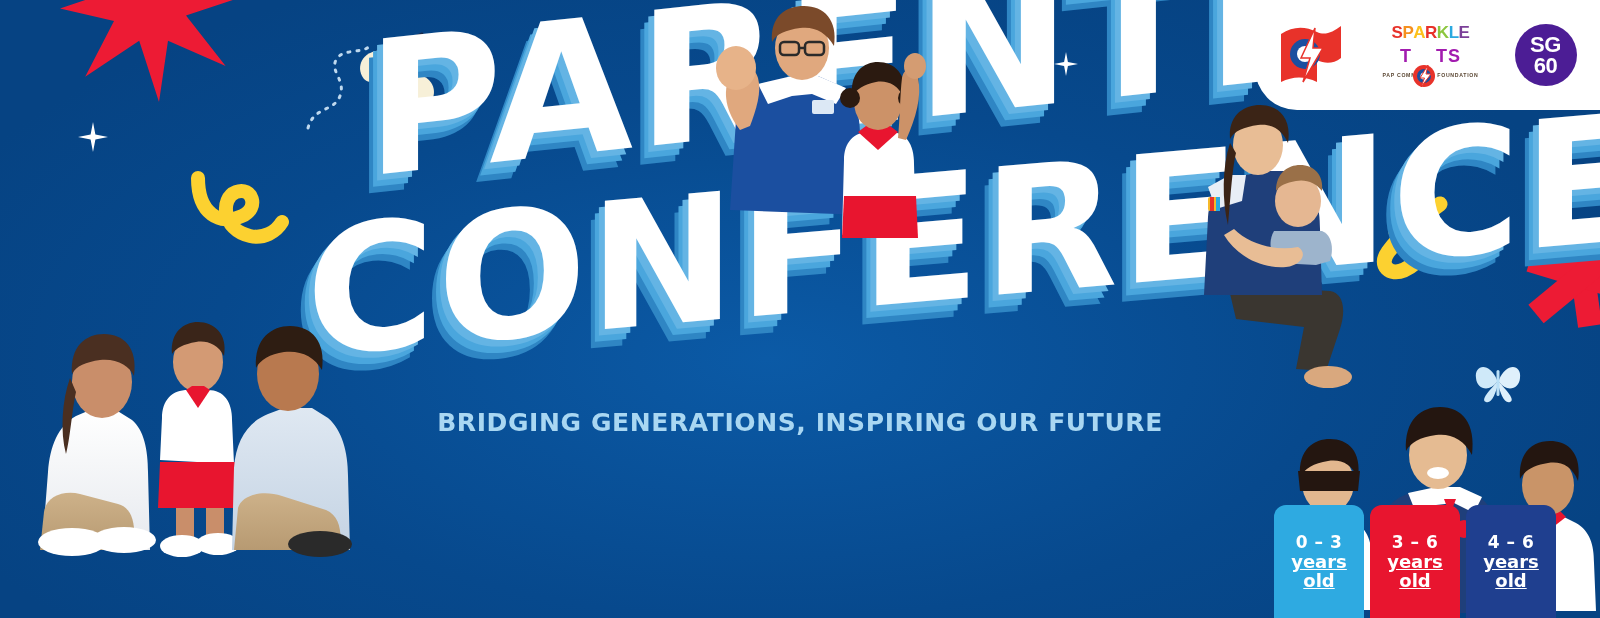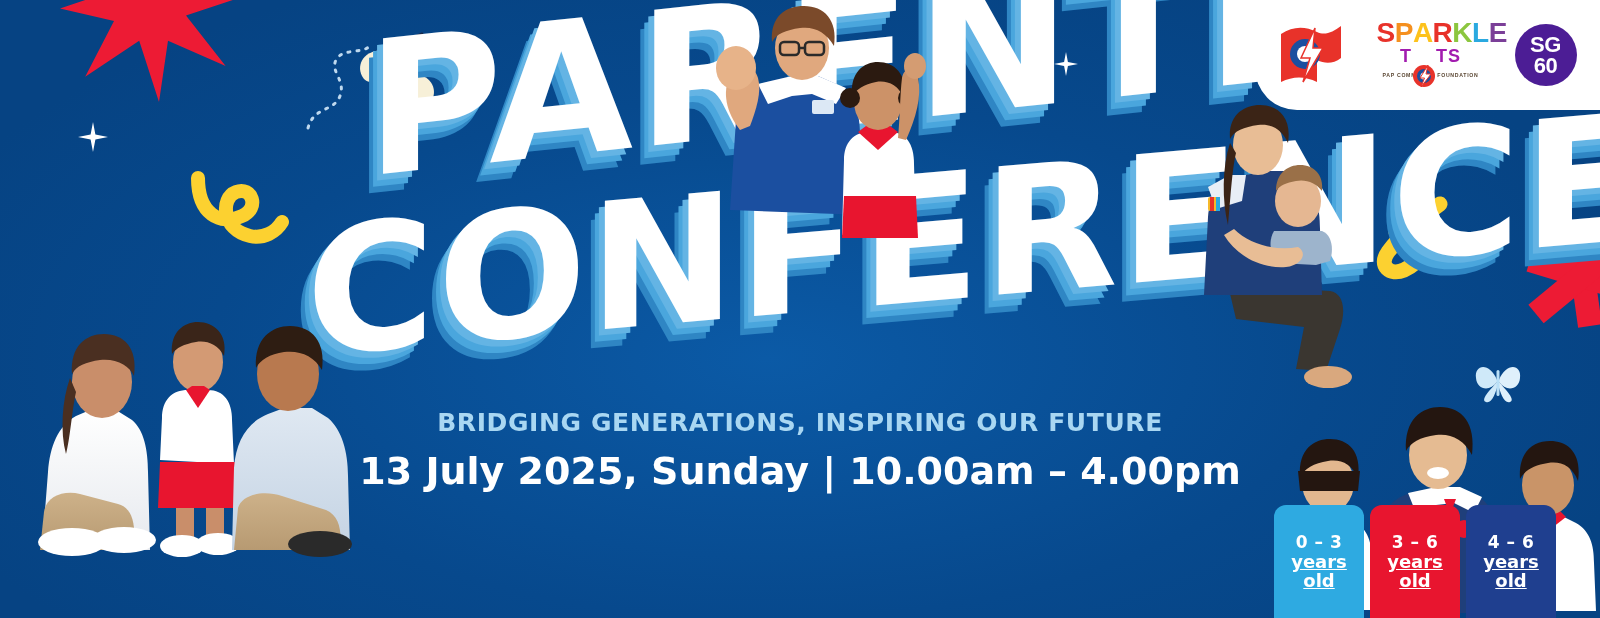--- a/index.html
+++ b/index.html
@@ -52,21 +52,21 @@
     width:345px; height:110px;
     display:flex; align-items:center; justify-content:center;
     gap:30px;
   }
 
   
   .pcf-logo { position:relative; width:68px; height:62px; }
   
   .sparkletots { position:relative; width:108px; height:66px; text-align:center; }
   .st-word1 {
-    font-size:28px; font-weight:bold; letter-spacing:-0.5px;
+    font-size:17px; font-weight:bold; letter-spacing:-0.5px;
     line-height:22px; white-space:nowrap;
   }
   .st-word1 span { display:inline-block; }
   .st-word2 {
     font-size:18px; font-weight:bold; color:#a21caf;
     line-height:25px; letter-spacing:1px; white-space:nowrap;
     position:relative;
   }
   .st-tag {
     font-size:5.2px; font-weight:bold; color:#5a4632;
@@ -353,21 +353,20 @@
     <path d="M256 130 C266 142 278 146 286 142 L280 132 C272 134 264 130 260 124 Z" fill="#c99468"></path>
     <g fill="#8bc34a">
       <circle cx="268" cy="118" r="5"></circle>
         <circle cx="276" cy="112" r="4"></circle>
       <circle cx="260" cy="112" r="4"></circle>
     </g>
   </svg>
 
   <div id="textblock">
     <div id="tagline">BRIDGING GENERATIONS, INSPIRING OUR FUTURE</div>
-    <div id="datetime">13 July 2025, Sunday | 10.00am – 4.00pm</div>
   </div>
 
   <div id="age-cards">
     <div class="age-card" style="background:#2eaae1;">
       <div class="age-range">0 – 3</div>
       <div class="age-unit">years old</div>
     </div>
     <div class="age-card" style="background:#e8152f;">
       <div class="age-range">3 – 6</div>
       <div class="age-unit">years old</div>

